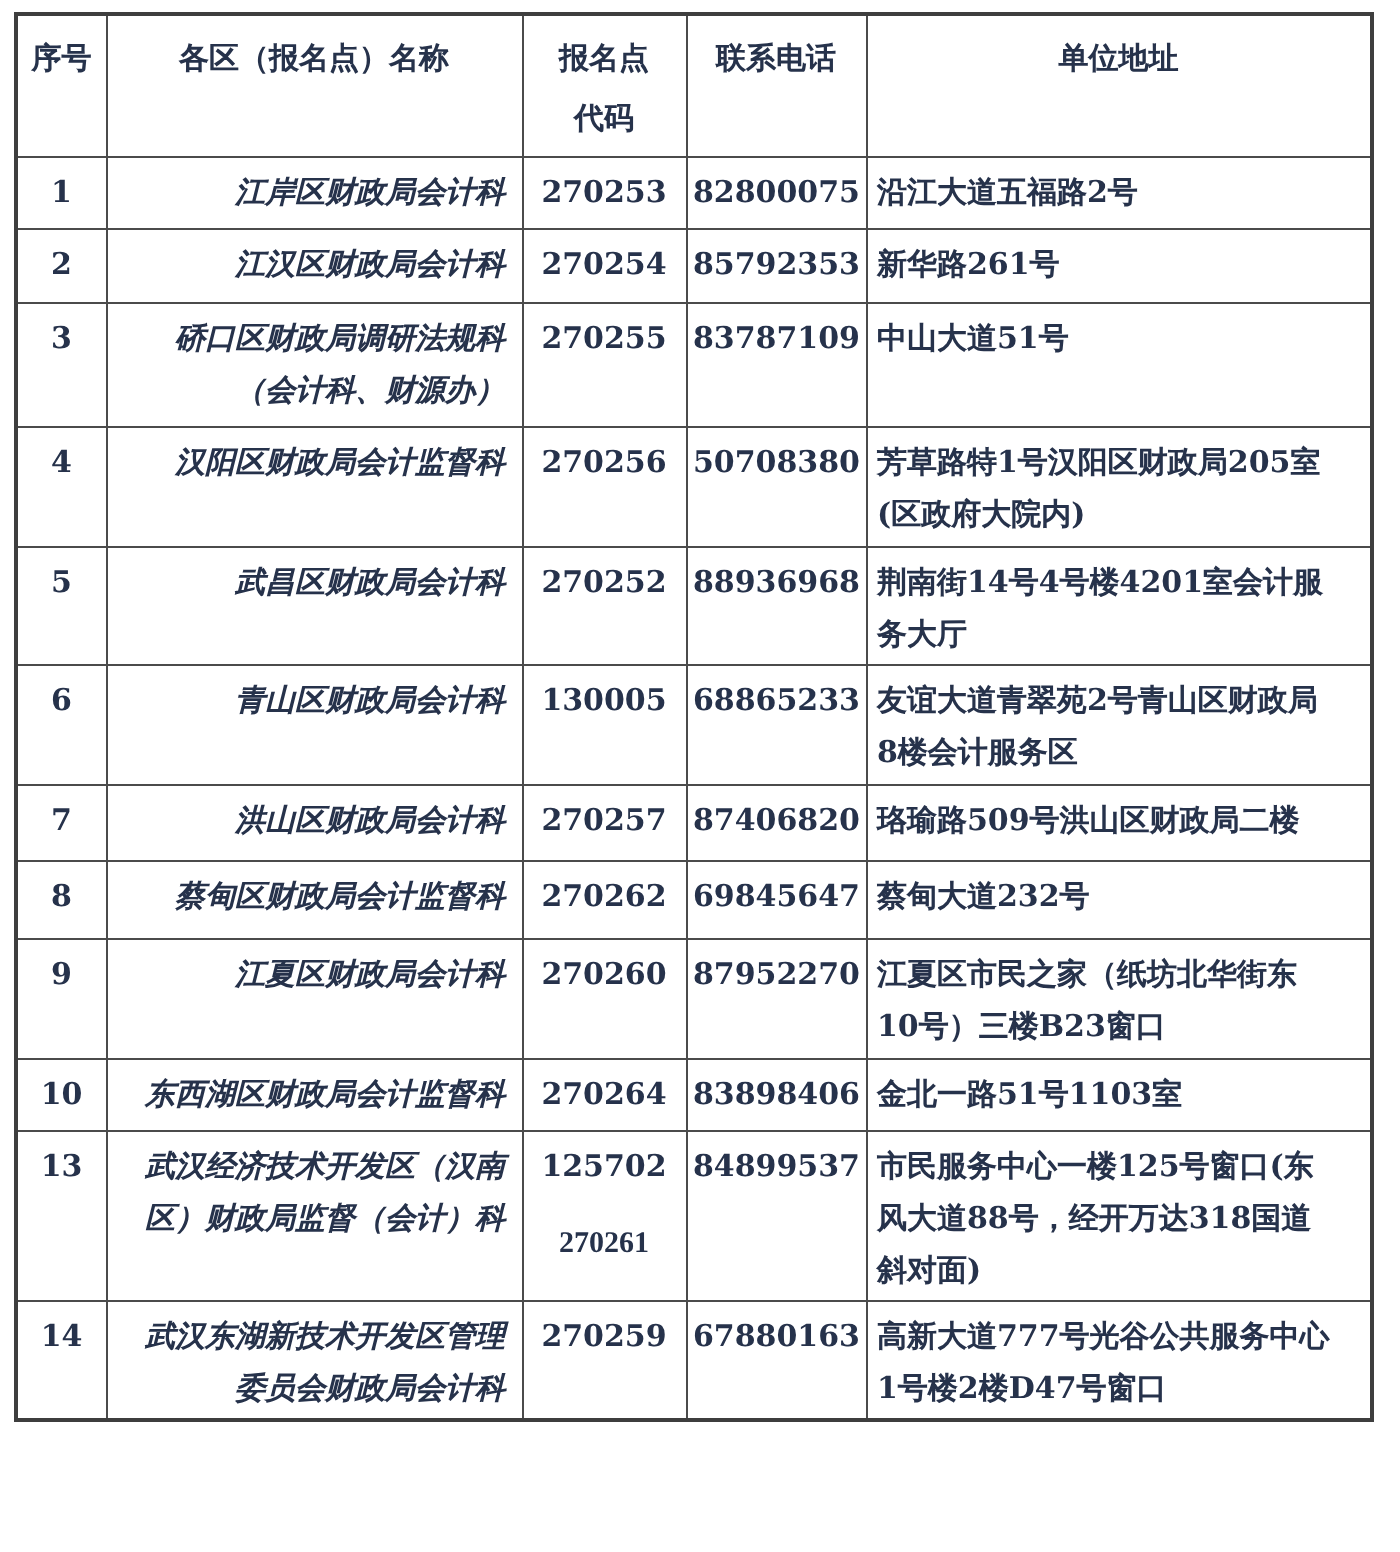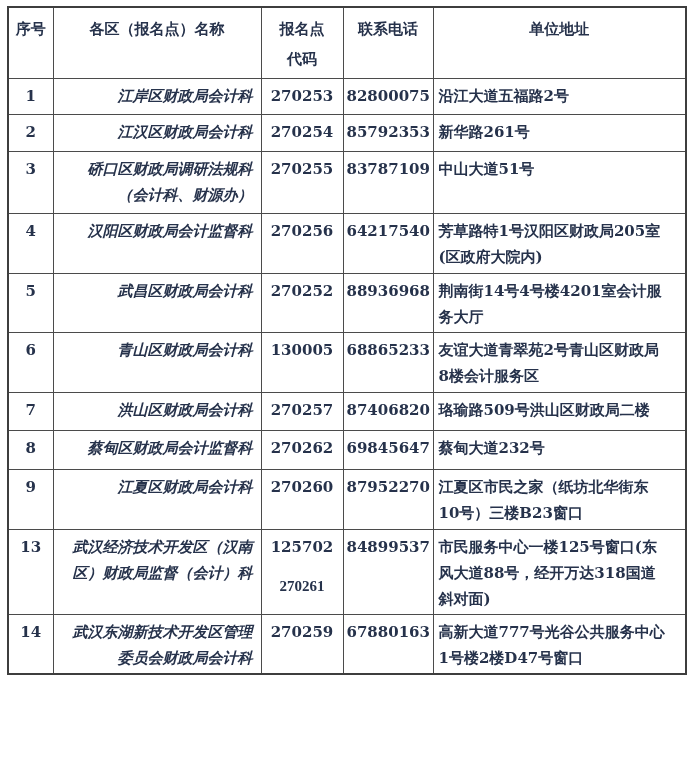--- a/index.html
+++ b/index.html
@@ -85,21 +85,21 @@
           </td>
           <td class="col-phone">83787109</td>
           <td class="col-address">中山大道51号</td>
         </tr>
         <tr style="height: 60px;">
           <td class="col-index">4</td>
           <td class="col-name">汉阳区财政局会计监督科</td>
           <td class="col-code">
             <div class="code-line">270256</div>
           </td>
-          <td class="col-phone">64217540</td>
+          <td class="col-phone">50708380</td>
           <td class="col-address">芳草路特1号汉阳区财政局205室(区政府大院内)</td>
         </tr>
         <tr style="height: 38px;">
           <td class="col-index">5</td>
           <td class="col-name">武昌区财政局会计科</td>
           <td class="col-code">
             <div class="code-line">270252</div>
           </td>
           <td class="col-phone">88936968</td>
           <td class="col-address">荆南街14号4号楼4201室会计服务大厅</td>
@@ -133,20 +133,29 @@
         </tr>
         <tr style="height: 60px;">
           <td class="col-index">9</td>
           <td class="col-name">江夏区财政局会计科</td>
           <td class="col-code">
             <div class="code-line">270260</div>
           </td>
           <td class="col-phone">87952270</td>
           <td class="col-address">江夏区市民之家（纸坊北华街东10号）三楼B23窗口</td>
         </tr>
+        <tr style="height: 36px;">
+          <td class="col-index">10</td>
+          <td class="col-name">东西湖区财政局会计监督科</td>
+          <td class="col-code">
+            <div class="code-line">270264</div>
+          </td>
+          <td class="col-phone">83898406</td>
+          <td class="col-address">金北一路51号1103室</td>
+        </tr>
         <tr style="height: 75px;">
           <td class="col-index">13</td>
           <td class="col-name">武汉经济技术开发区（汉南区）财政局监督（会计）科</td>
           <td class="col-code">
             <div class="code-line">125702</div>
             <div class="code-line">270261</div>
           </td>
           <td class="col-phone">84899537</td>
           <td class="col-address">市民服务中心一楼125号窗口(东风大道88号，经开万达318国道斜对面)</td>
         </tr>

